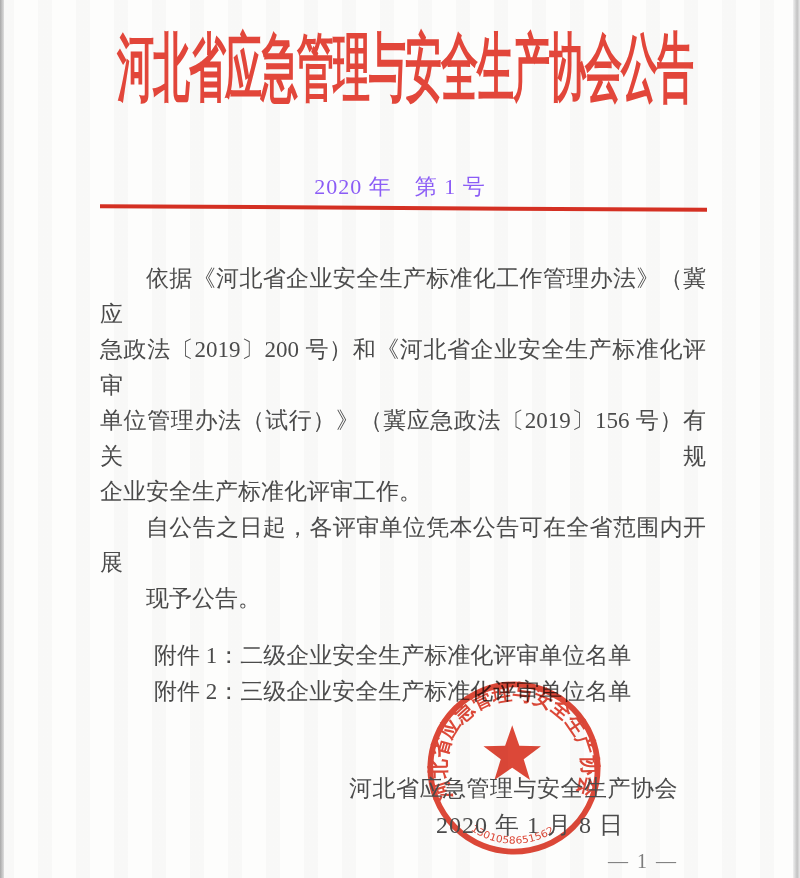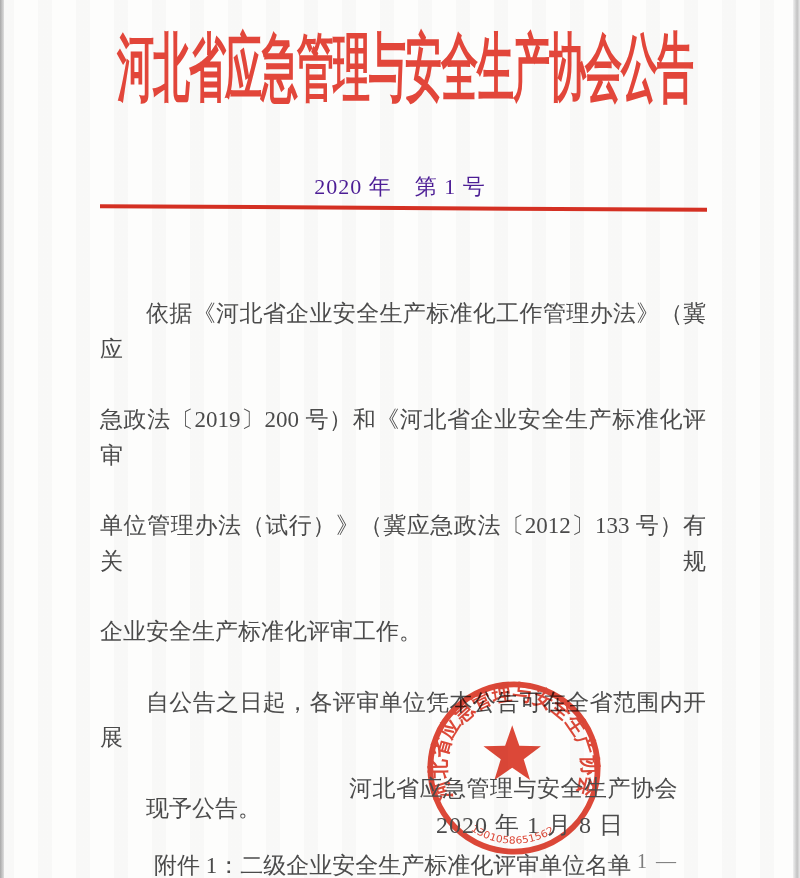--- a/index.html
+++ b/index.html
@@ -24,31 +24,31 @@
   }
   .doc-title{
     position:absolute;top:19px;left:10px;right:0;
     text-align:center;
     font-size:37px;font-weight:bold;color:#e2463a;
     letter-spacing:-1px;white-space:nowrap;
     transform:scaleY(2.0);transform-origin:center top;
   }
   .issue-line{
     position:absolute;top:172px;left:0;right:0;
-    text-align:center;font-size:22px;color:#4c1d95;letter-spacing:1px;
+    text-align:center;font-size:22px;color:#8b5cf6;letter-spacing:1px;
   }
   .red-rule{
     position:absolute;left:100px;top:206px;width:607px;height:4px;
     background:#d43023;transform:rotate(0.35deg);
   }
   .body-block{
     position:absolute;left:100px;top:261px;width:606px;
     font-size:23px;line-height:35.5px;color:#4b4b4b;
   }
-  .body-line{white-space:nowrap;margin-top:35px;}
+  .body-line{white-space:nowrap;}
   .body-line.j{white-space:normal;text-align:justify;text-align-last:justify;}
   .body-line.ind{padding-left:46px;}
   .body-line.j.ind{padding-left:0;text-indent:46px;}
   .attachments{margin-top:22px;}
   .attachment-line{padding-left:54px;white-space:nowrap;}
   .seal{
     position:absolute;left:425px;top:679px;width:178px;height:178px;
     mix-blend-mode:multiply;opacity:0.93;
   }
   .signature-org{
@@ -73,21 +73,21 @@
 
 <div class="doc-title">河北省应急管理与安全生产协会公告</div>
 
 <div class="issue-line">2020 年　第 1 号</div>
 
 <div class="red-rule"></div>
 
 <div class="body-block">
   <div class="body-line j ind">依据《河北省企业安全生产标准化工作管理办法》（冀应</div>
   <div class="body-line j">急政法〔2019〕200 号）和《河北省企业安全生产标准化评审</div>
-  <div class="body-line j">单位管理办法（试行）》（冀应急政法〔2012〕133 号）有关规</div>
+  <div class="body-line j">单位管理办法（试行）》（冀应急政法〔2019〕156 号）有关规</div>
   <div class="body-line">企业安全生产标准化评审工作。</div>
   <div class="body-line j ind">自公告之日起，各评审单位凭本公告可在全省范围内开展</div>
   <div class="body-line ind">现予公告。</div>
 
   <div class="attachments">
     <div class="attachment-line">附件 1：二级企业安全生产标准化评审单位名单</div>
     <div class="attachment-line">附件 2：三级企业安全生产标准化评审单位名单</div>
   </div>
 </div>
 

